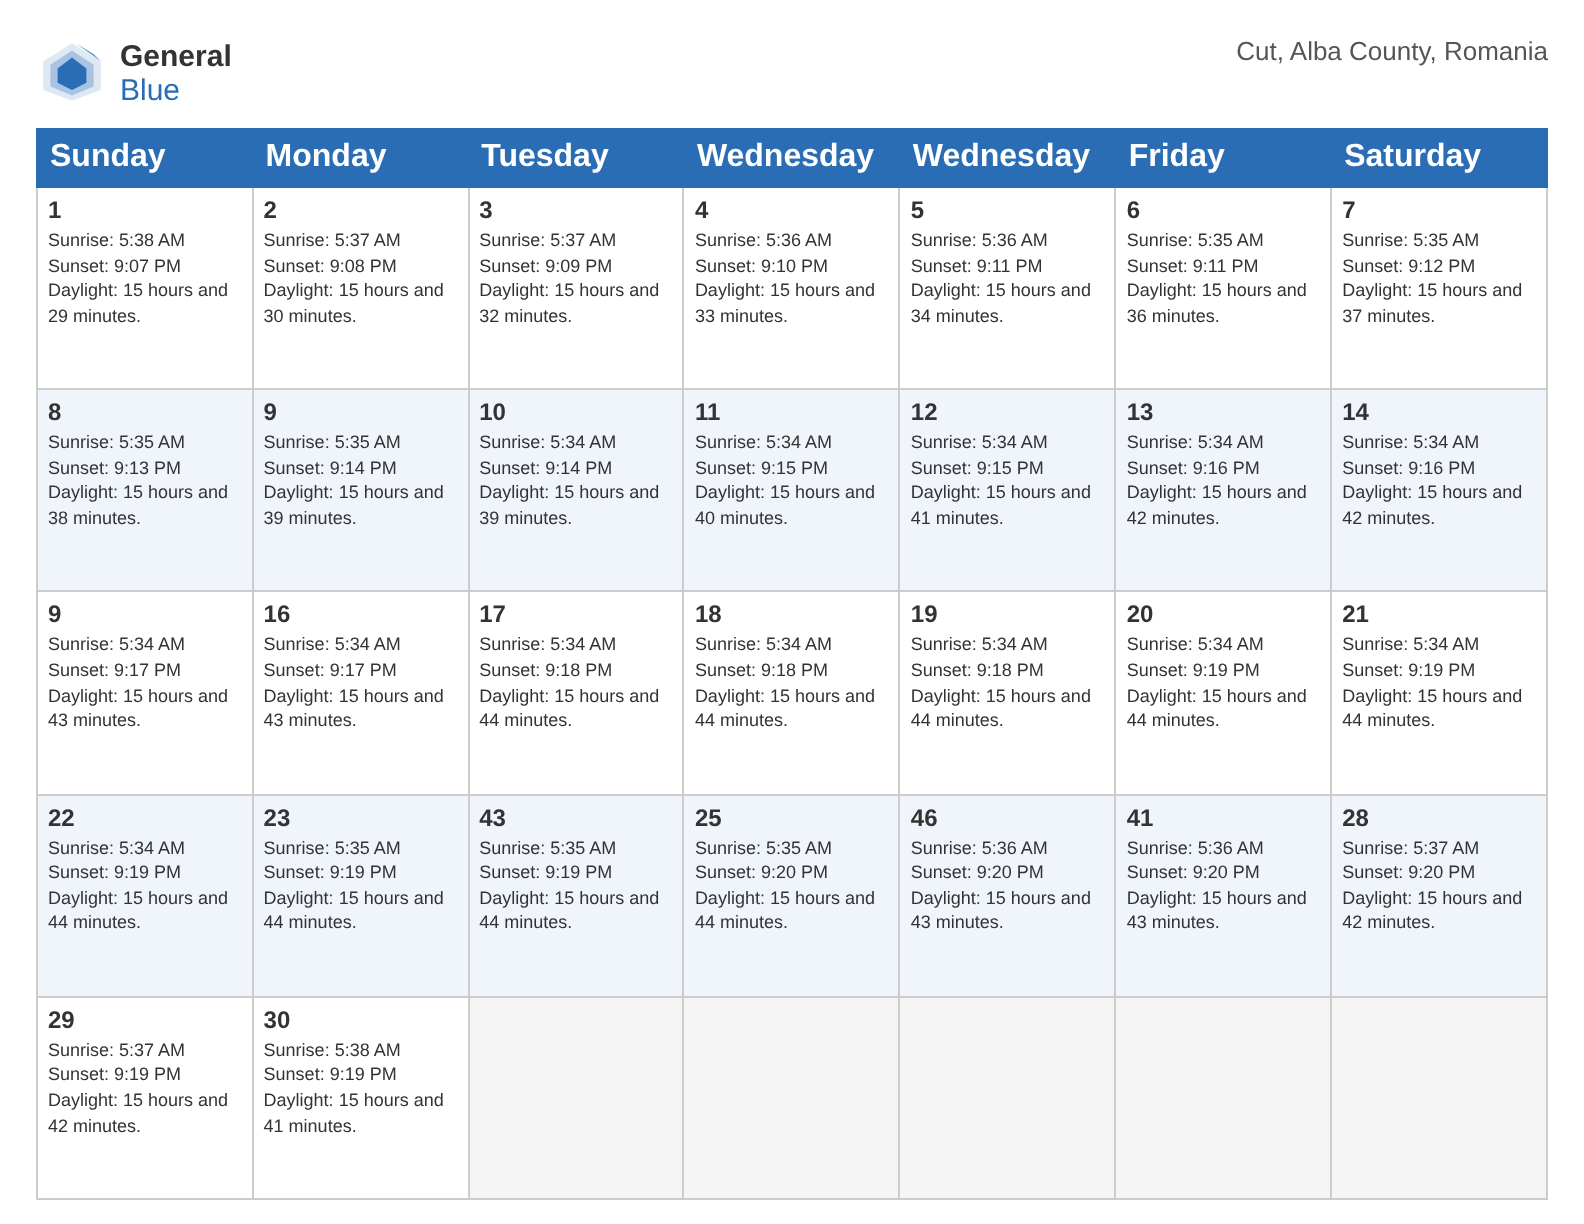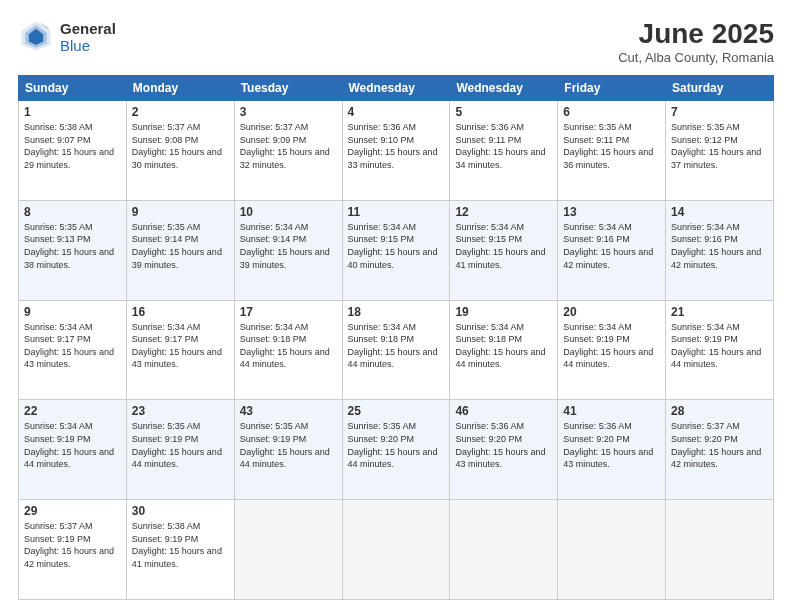--- a/index.html
+++ b/index.html
@@ -61,21 +61,21 @@
       margin-left: 33px;
     }
     .calendar {
       width: 100%;
       border-collapse: collapse;
       flex: 1;
     }
     .calendar th {
       background: #2a6db5;
       color: #fff;
-      font-size: 12px;
+      font-size: 16px;
       font-weight: bold;
       padding: 5px 6px;
       text-align: left;
       border: 1px solid #2a6db5;
     }
     .calendar td {
       border: 1px solid #ccc;
       vertical-align: top;
       padding: 4px 5px;
       font-size: 9.5px;
@@ -113,21 +113,20 @@
         <polygon points="20,8 32,16 32,28 20,33 8,28 8,16" fill="#2a6db5" opacity="0.3"></polygon>
         <polygon points="20,12 28,18 28,26 20,30 12,26 12,18" fill="#2a6db5"></polygon>
         <polygon points="22,4 36,14 32,10" fill="#5a9fd4"></polygon>
       </svg>
       <div class="logo-text">
         <span class="logo-general">General</span>
         <span class="logo-blue">Blue</span>
       </div>
     </div>
     <div class="title-area">
-      <div class="month-title">June 2025</div>
       <div class="subtitle">Cut, Alba County, Romania</div>
     </div>
   </div>
 
   <table class="calendar">
     <thead>
       <tr>
       <th>Sunday</th>
           <th>Monday</th>
           <th>Tuesday</th>

